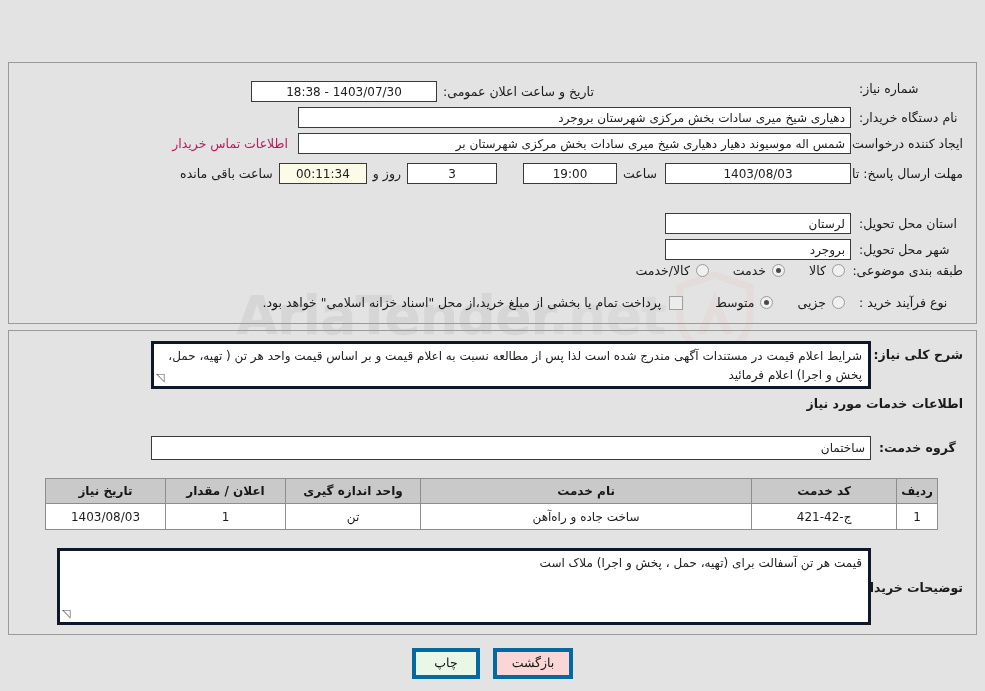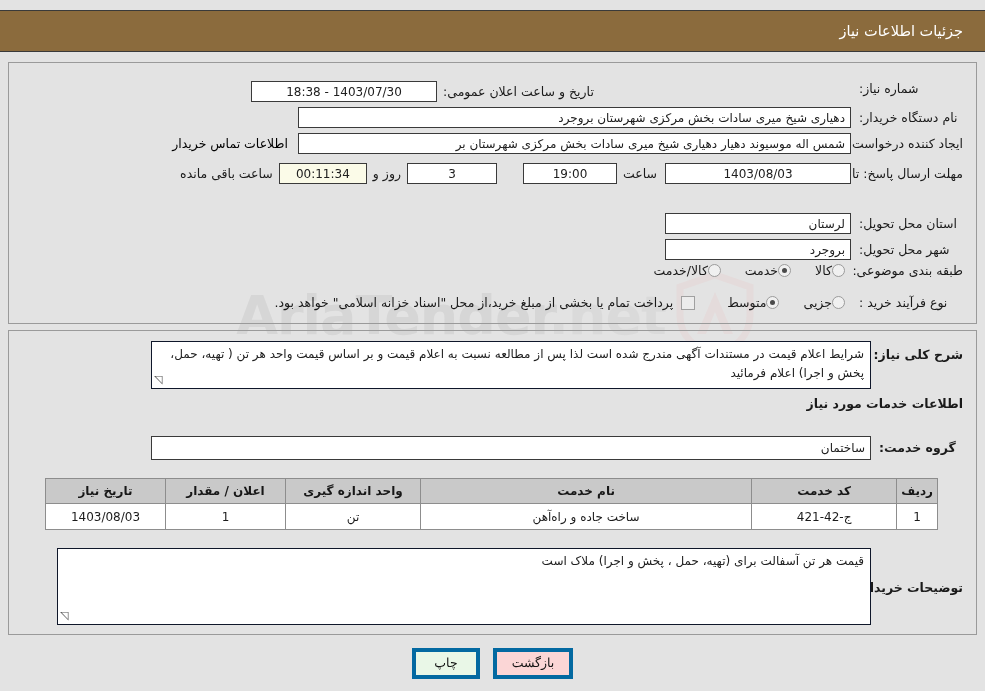--- a/index.html
+++ b/index.html
@@ -94,29 +94,29 @@
     align-items: center;
     padding: 0 5px;
     overflow: hidden;
     white-space: nowrap;
   }
   .fbox.center { justify-content: center; }
   .fbox.right  { justify-content: flex-start; }
   .fbox.cream  { background: #fbfbe8; }
 
   .link {
-    color: #000000;
+    color: #be185d;
     font-size: 12.5px;
     text-decoration: none;
     white-space: nowrap;
     cursor: pointer;
   }
 
   
-  .radio-grp { display: flex; align-items: center; }
+  .radio-grp { display: flex; align-items: center; gap: 6px; }
   .radio {
     width: 13px; height: 13px; border-radius: 50%;
     background: #f0f0f0;
     border: 1px solid #9b9b9b;
     display: inline-block;
     position: relative;
     flex: 0 0 auto;
   }
   .radio.on::after {
     content: "";
@@ -132,21 +132,21 @@
     width: 14px; height: 14px;
     background: #ececec;
     border: 1px solid #a0a0a0;
     display: inline-block;
     flex: 0 0 auto;
   }
 
   
   .ta {
     background: #ffffff;
-    border: 1px solid #0f172a;
+    border: 3px solid #0f172a;
     font-size: 12px;
     color: #202020;
     padding: 3px 6px;
     line-height: 1.55;
     position: relative;
     overflow: hidden;
   }
   .ta .grip {
     position: absolute;
     left: 2px; bottom: 0px;
@@ -216,23 +216,20 @@
     line-height: 1.35;
   }
   .btn.print  { background: #e9f7e7; }
   .btn.back   { background: #fbd6d6; width: 80px; }
 </style>
 </head>
 <body>
 
 <div class="page">
 
-  <div class="header-bar">
-    <span class="header-title">جزئیات اطلاعات نیاز</span>
-  </div>
 
   <div class="watermark">
     <div class="wm-inner">
       <svg width="78" height="86" viewBox="0 0 78 86">
         <path d="M39 3 L74 15 V44 C74 64 58 78 39 83 C20 78 4 64 4 44 V15 Z" fill="none" stroke="#e7c9c9" stroke-width="7"></path>
         <path d="M39 20 L57 62 H48 L39 40 L30 62 H21 Z" fill="#e7c9c9"></path>
       </svg>
       <span class="wm-text"><span>AriaTender</span><span class="net">.net</span></span>
     </div>
   </div>

